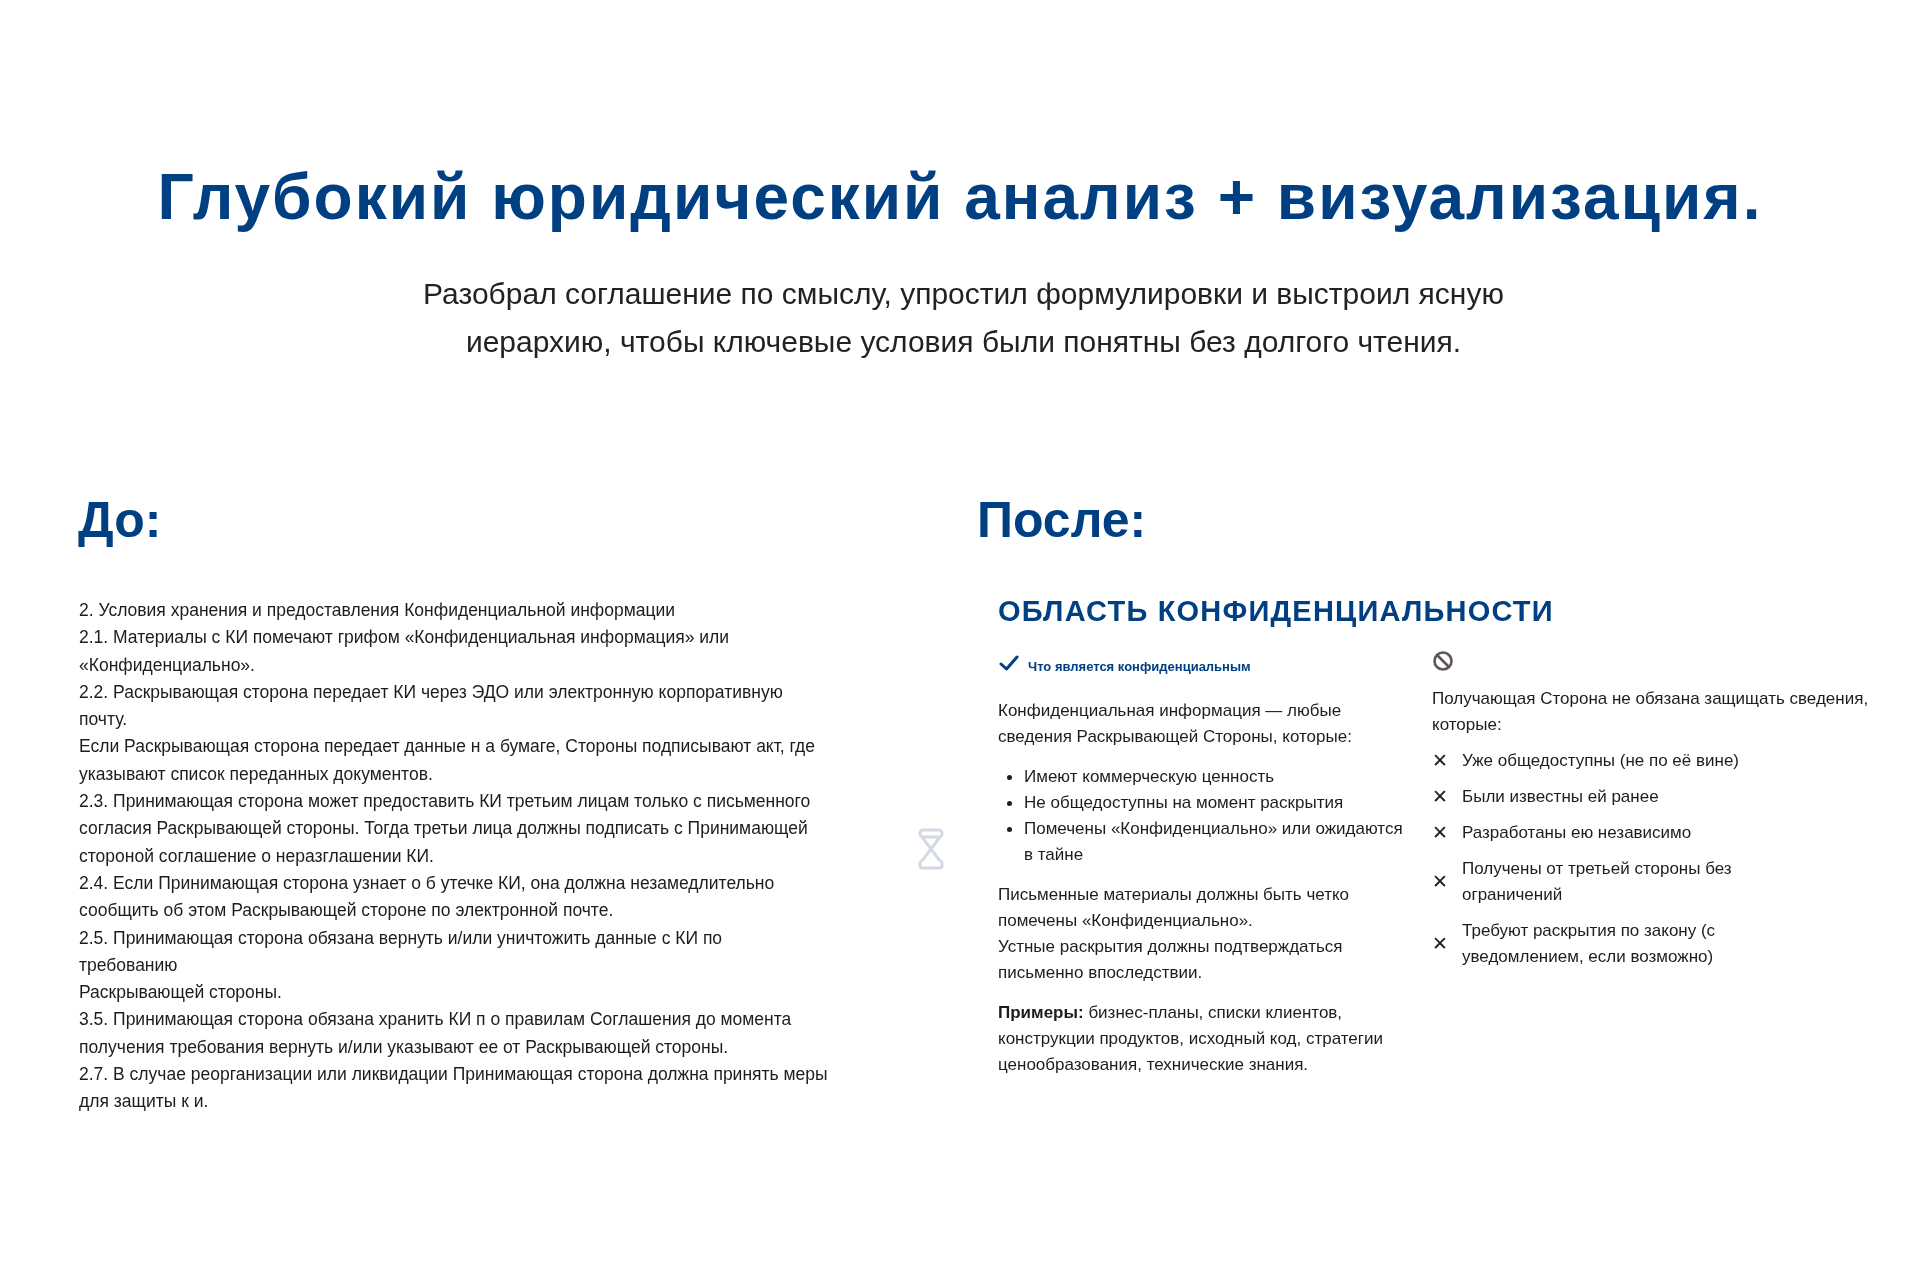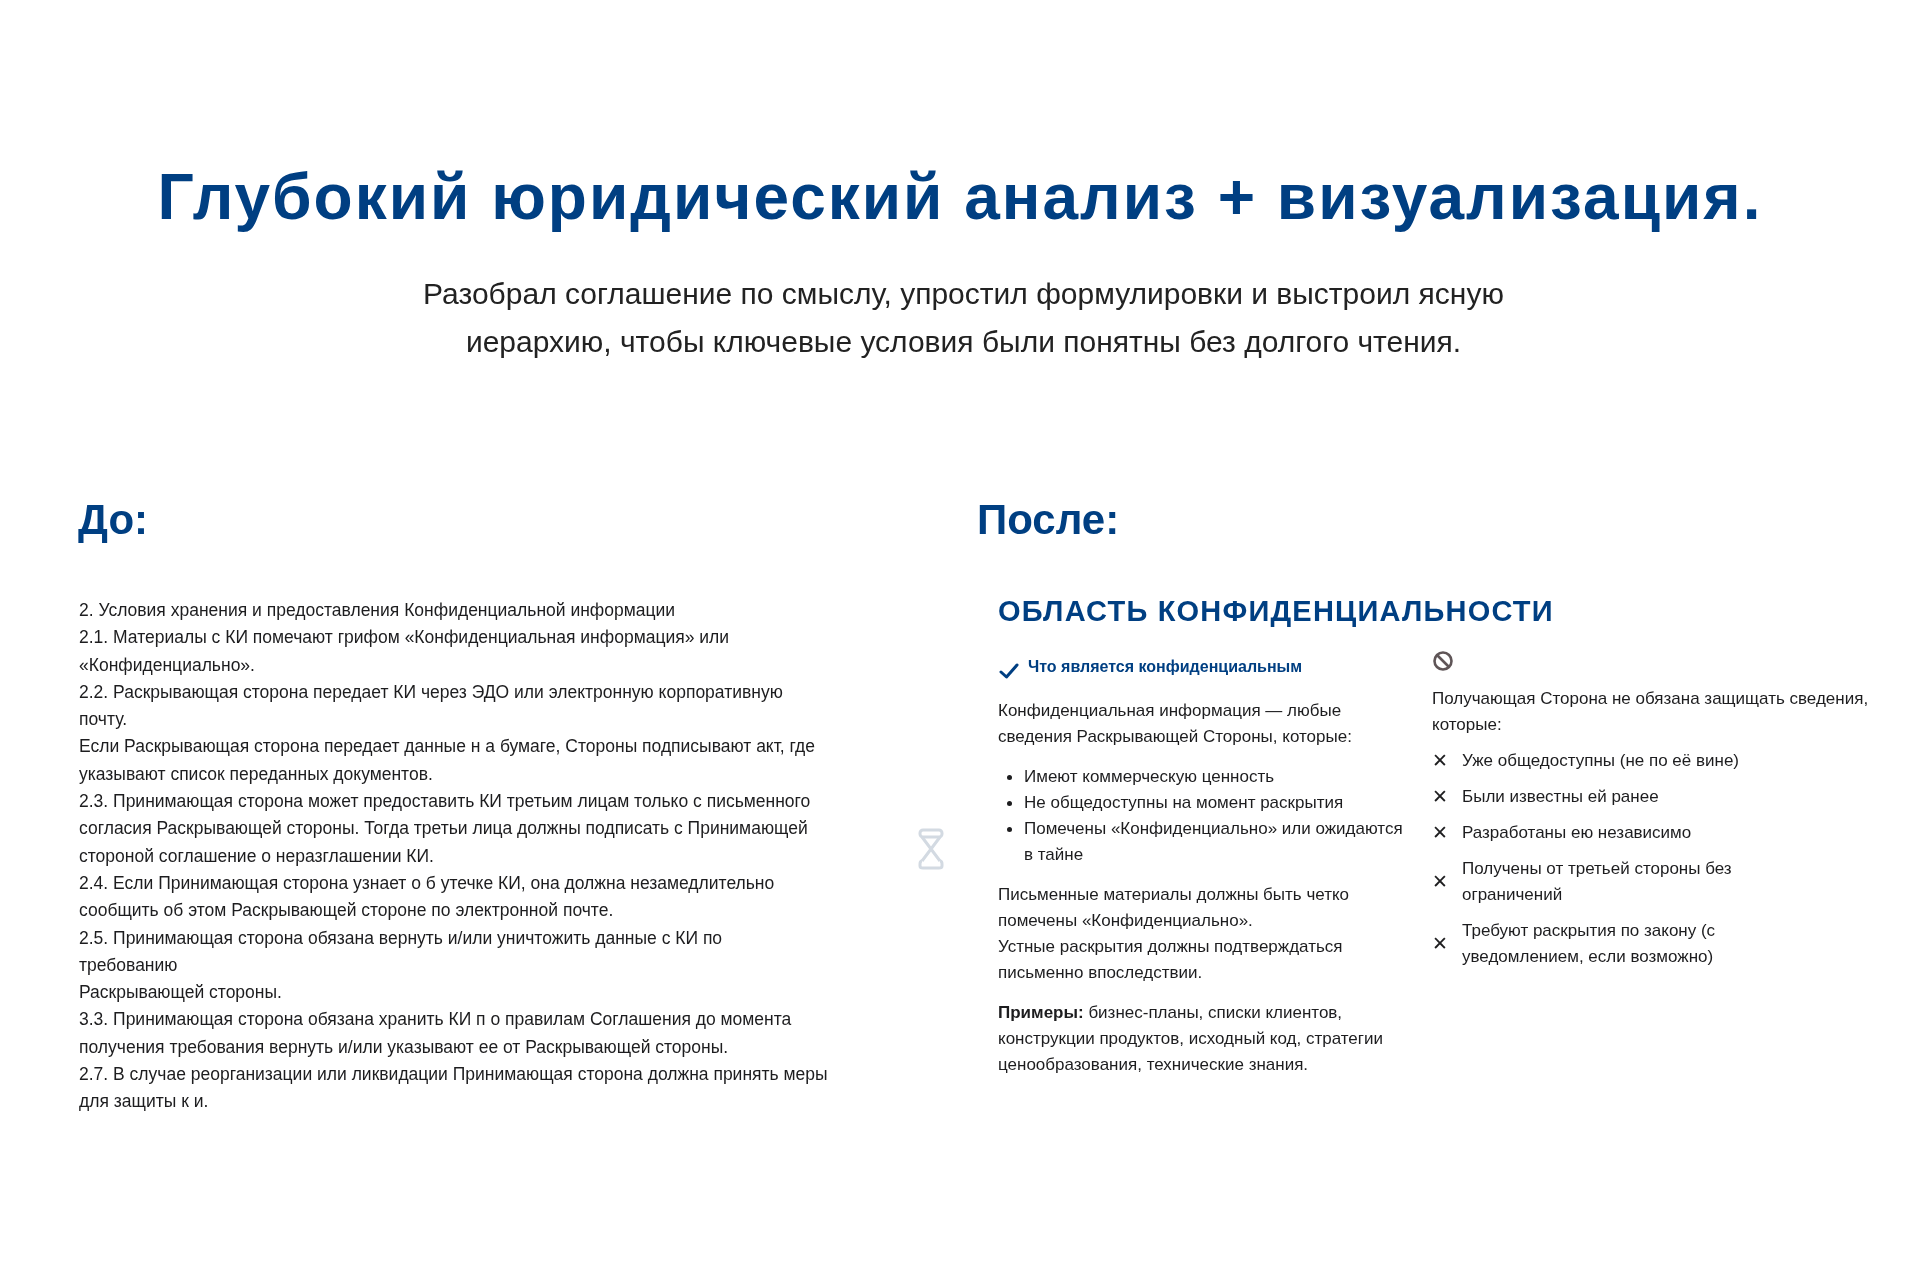--- a/index.html
+++ b/index.html
@@ -11,42 +11,42 @@
     text-align: center; font-weight: 700; font-size: 64px; line-height: 74px;
     letter-spacing: 2px; color: #003f82;
   }
   .hero-sub {
     position: absolute; left: 0; top: 270px; width: 1920px;
     text-align: center; font-size: 30px; line-height: 48px; color: #222222;
   }
   .hero-sub span { display: block; padding-left: 7px; }
 
   .col-heading {
-    position: absolute; top: 490px; font-weight: 700; font-size: 42px; line-height: 60px; color: #003f82;
+    position: absolute; top: 490px; font-weight: 700; font-size: 50px; line-height: 60px; color: #003f82;
   }
   .before-heading { left: 78px; }
   .after-heading { left: 977px; }
 
   .before-text {
     position: absolute; left: 79px; top: 597px; width: 820px;
     font-size: 17.5px; line-height: 27.3px; color: #1d1d1f;
   }
   .before-text div { white-space: nowrap; }
 
   .hourglass { position: absolute; left: 918px; top: 828px; width: 26px; height: 42px; }
 
   .scope-title {
     position: absolute; left: 998px; top: 596px;
     font-weight: 700; font-size: 29px; line-height: 30px; letter-spacing: 1.2px; color: #003f82;
   }
 
   .yes-col { position: absolute; left: 998px; top: 652px; width: 410px; }
   .no-col  { position: absolute; left: 1432px; top: 650px; width: 440px; }
 
-  .sub-head { display: flex; align-items: flex-end; font-weight: 700; font-size: 16px; line-height: 30px; }
+  .sub-head { display: flex; align-items: flex-start; font-weight: 700; font-size: 13px; line-height: 30px; }
   .yes-col .sub-head { color: #003f82; }
   .no-col .sub-head { color: #5f5557; }
   .sub-head .ic { width: 22px; height: 22px; margin-right: 8px; flex: 0 0 auto; }
 
   .body-text { font-size: 17px; line-height: 26px; color: #1d1d1f; }
   .yes-col .intro { margin-top: 16px; }
   .bullets { margin-top: 14px; list-style: none; }
   .bullets li { position: relative; padding-left: 26px; }
   .bullets li::before {
     content: ""; position: absolute; left: 9px; top: 11px; width: 5px; height: 5px;
@@ -82,21 +82,21 @@
   <div>Если Раскрывающая сторона передает данные н а бумаге, Стороны подписывают акт, где</div>
   <div>указывают список переданных документов.</div>
   <div>2.3. Принимающая сторона может предоставить КИ третьим лицам только с письменного</div>
   <div>согласия Раскрывающей стороны. Тогда третьи лица должны подписать с Принимающей</div>
   <div>стороной соглашение о неразглашении КИ.</div>
   <div>2.4. Если Принимающая сторона узнает о б утечке КИ, она должна незамедлительно</div>
   <div>сообщить об этом Раскрывающей стороне по электронной почте.</div>
   <div>2.5. Принимающая сторона обязана вернуть и/или уничтожить данные с КИ по</div>
   <div>требованию</div>
   <div>Раскрывающей стороны.</div>
-  <div>3.3. Принимающая сторона обязана хранить КИ п о правилам Соглашения до момента</div>
+  <div>3.5. Принимающая сторона обязана хранить КИ п о правилам Соглашения до момента</div>
   <div>получения требования вернуть и/или указывают ее от Раскрывающей стороны.</div>
   <div>2.7. В случае реорганизации или ликвидации Принимающая сторона должна принять меры</div>
   <div>для защиты к и.</div>
 </section>
 
 <svg class="hourglass" viewBox="0 0 26 42">
   <rect x="2" y="2" width="22" height="7" rx="3" fill="none" stroke="#d3dae2" stroke-width="3"></rect>
   <path d="M4 9 L22 33 M22 9 L4 33" stroke="#d3dae2" stroke-width="3" fill="none"></path>
   <path d="M4 33 Q2 33 2 36 L2 38 Q2 40 5 40 L21 40 Q24 40 24 38 L24 36 Q24 33 22 33" fill="none" stroke="#d3dae2" stroke-width="3"></path>
 </svg>

